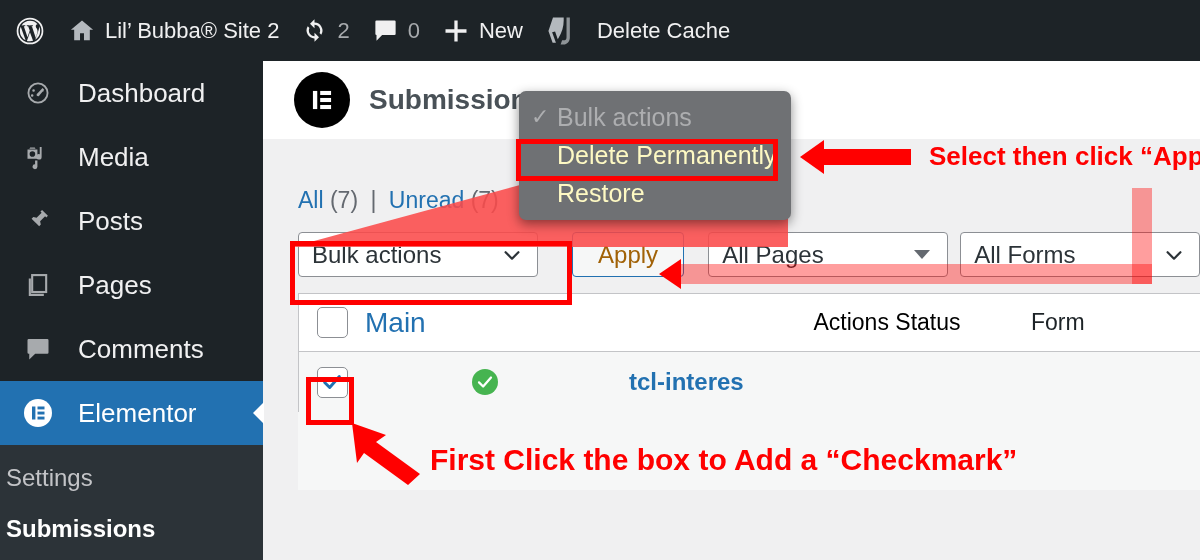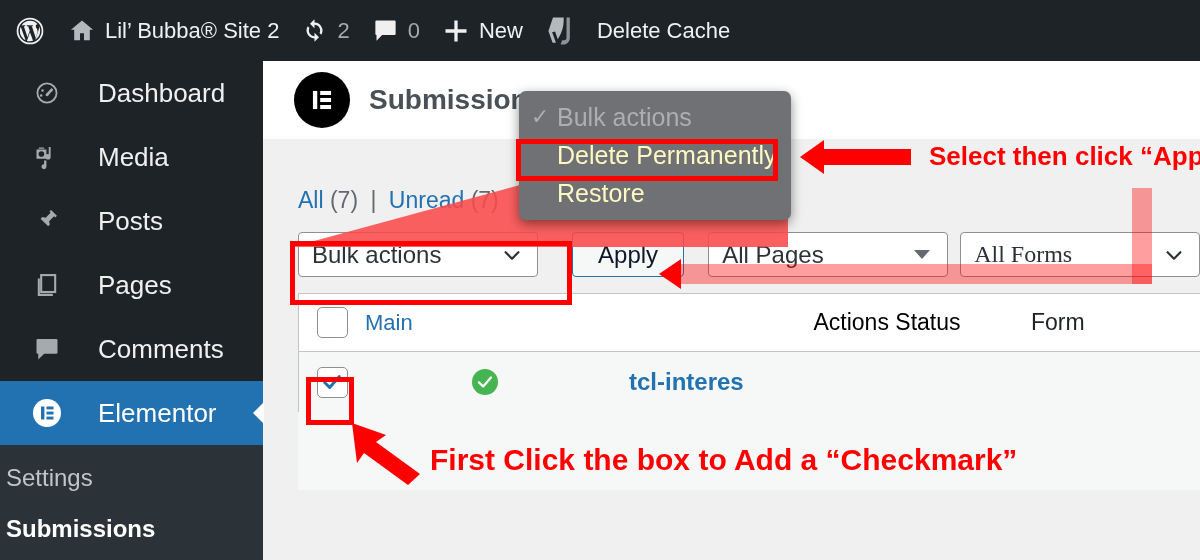--- a/index.html
+++ b/index.html
@@ -37,22 +37,22 @@
   
   .sidebar {
     position: absolute; top: 61px; left: 0;
     width: 263px; height: 499px;
     background: #1d2327;
     z-index: 20;
   }
   .menu-item {
     display: flex; align-items: center;
     height: 64px;
-    padding-left: 31px;
-    gap: 35px;
+    padding-left: 22px;
+    gap: 24px;
     color: #f0f0f1;
     font-size: 26px;
     position: relative;
   }
   .menu-item .mi-icon {
     width: 32px; height: 32px;
     display: flex; align-items: center; justify-content: center;
     color: #a7aaad; flex: 0 0 32px;
   }
   .menu-item.current {
@@ -123,35 +123,35 @@
     border-radius: 4px;
     display: flex; align-items: center;
     padding: 0 13px;
     font-size: 24px;
     color: #2c3338;
     position: relative;
     justify-content: space-between;
   }
   .sel-bulk { width: 262px; }
   .sel-pages { width: 262px; margin-left: 12px; }
-  .sel-forms { width: 262px; font-family: Liberation Serif, serif; }
+  .sel-forms { width: 262px; }
   .chev { width: 24px; height: 24px; flex: 0 0 24px; display:flex; align-items:center; justify-content:center;}
   .tri-down {
     width: 0; height: 0;
     border-style: solid;
     border-width: 9px 8px 0 8px;
     border-color: #646970 transparent transparent transparent;
   }
   .apply-btn {
     height: 45px;
     min-width: 94px;
     background: #f6f7f7;
     border: 1px solid #2271b1;
     border-radius: 4px;
-    color: #0f172a;
+    color: #a16207;
     font-size: 24px;
     display: flex; align-items: center; justify-content: center;
     padding: 0 28px;
     margin-left: 22px;
   }
 
   
   .wp-table {
     margin: 16px 0 0 35px;
     width: 920px;
@@ -163,21 +163,21 @@
     display: flex; align-items: center;
     height: 58px;
     border-bottom: 1px solid #c3c4c7;
   }
   .tr.head { background: #fff; }
   .tr.row { background: #f6f7f7; height: 60px; border-bottom: none;}
   .th-cb, .td-cb {
     width: 66px; flex: 0 0 66px;
     display: flex; align-items: center; justify-content: center;
   }
-  .th-main { flex: 1 1 auto; font-size: 22px; color: #2271b1; }
+  .th-main { flex: 1 1 auto; font-size: 28px; color: #2271b1; }
   .th-actions { width: 240px; flex: 0 0 240px; font-size: 23px; color: #000000; text-align: center; }
   .th-form { width: 210px; flex: 0 0 210px; font-size: 23px; color: #1d2327; padding-left: 24px;}
   .td-main { flex: 1 1 auto; font-size: 24px; color: #2271b1; font-weight: bold; }
   .td-actions { width: 240px; flex: 0 0 240px; display:flex; align-items:center; justify-content:center; }
   .td-form { width: 210px; flex: 0 0 210px; font-size: 24px; color: #2271b1; font-weight: bold; padding-left: 24px; white-space: nowrap;}
   .cb {
     width: 31px; height: 31px;
     border: 1px solid #8c8f94;
     border-radius: 5px;
     background: #fff;

